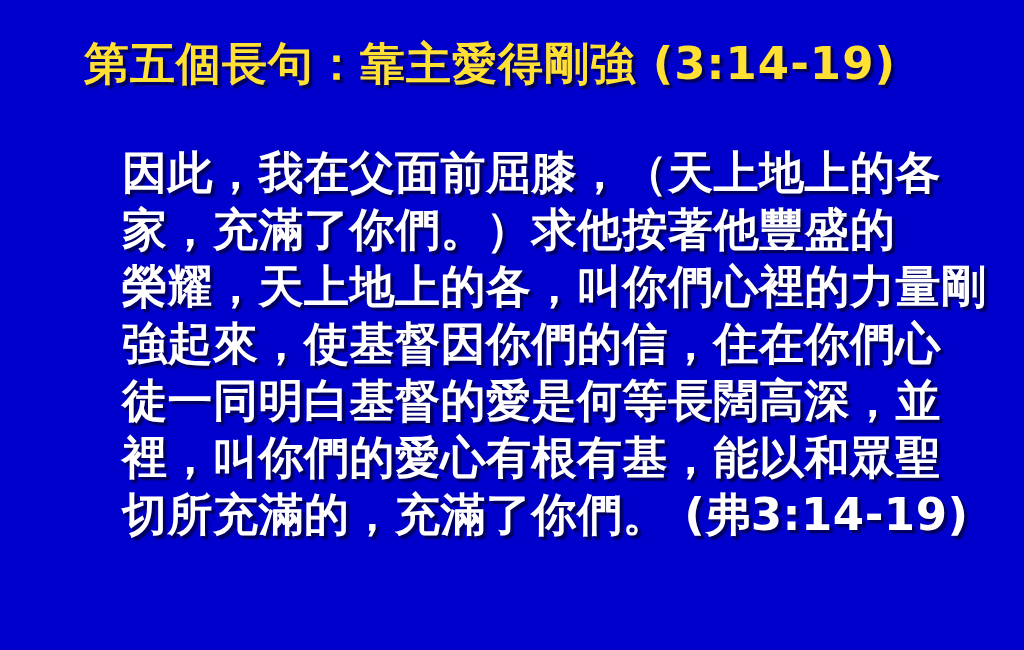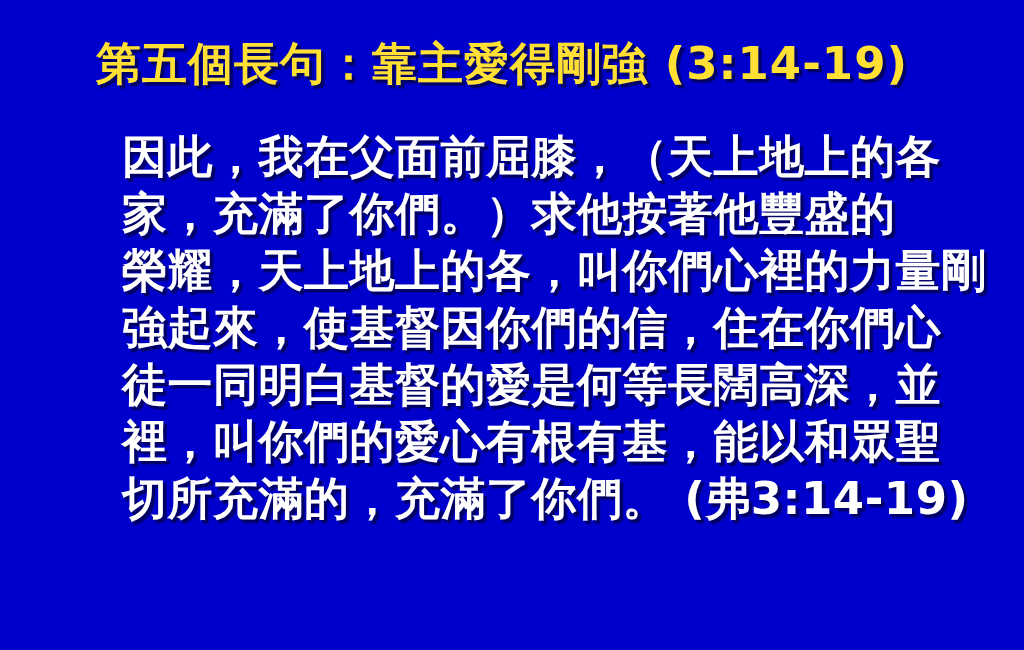--- a/index.html
+++ b/index.html
@@ -18,41 +18,41 @@
     position: relative;
     width: 1024px;
     height: 650px;
     box-sizing: border-box;
   }
 
   
   .title-block {
     position: absolute;
     top: 36px;
-    left: 12px;
+    left: 0;
     width: 980px;
     text-align: center;
   }
   .slide-title {
     display: inline-block;
     font-size: 45px;
     line-height: 56px;
     font-weight: bold;
     color: #ffe033;
     letter-spacing: 1px;
     white-space: nowrap;
     text-shadow:
        3px 3px 0 #000066,
        3px 3px 2px #00004d;
   }
 
   
   .body-block {
     position: absolute;
-    top: 128px;
+    top: 144px;
     left: 122px;
     width: 790px;
   }
   .verse-line {
     font-size: 45px;
     line-height: 57px;
     font-weight: bold;
     letter-spacing: 0.5px;
     white-space: nowrap;
     color: #ffffff;

